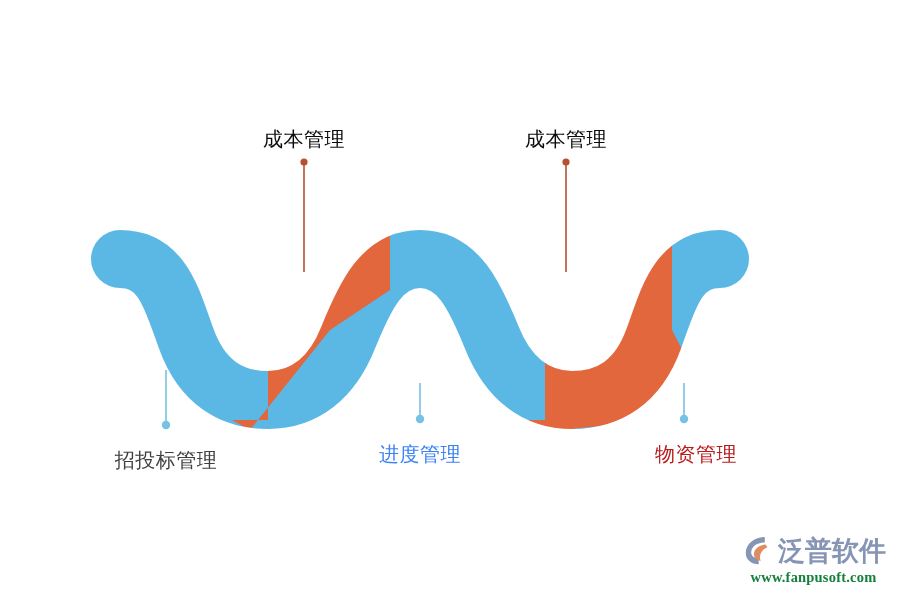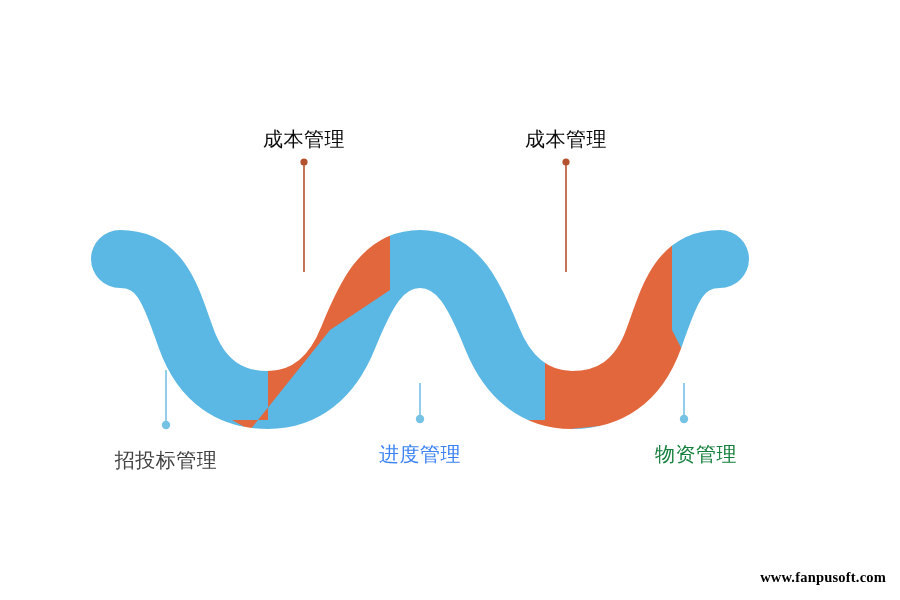--- a/index.html
+++ b/index.html
@@ -122,20 +122,29 @@
         <line x1="684" x2="684" y1="383" y2="417" stroke="#76c2e4" stroke-width="1.6"></line>
         <circle cx="684" cy="419" r="4.2" fill="#76c2e4"></circle>
       </g>
   </svg>
 
   <div id="labels-layer">
       <div class="label below" style="left: 166px; top: 450px; color: #404040;">招投标管理</div>
       <div class="label above" style="left: 304px; top: 129px; color: rgb(10, 10, 10);">成本管理</div>
       <div class="label below" style="left: 420px; top: 444px; color: #3b82f6;">进度管理</div>
       <div class="label above" style="left: 566px; top: 129px; color: rgb(10, 10, 10);">成本管理</div>
-      <div class="label below" style="left: 684px; top: 444px; color: #15803d; padding-left: 24px;">物资管理</div>
+      <div class="label below" style="left: 684px; top: 444px; color: #b91c1c; padding-left: 24px;">物资管理</div>
     </div>
 
   <div id="watermark">
-    <div id="wm-url" style="color: #000000;">www.fanpusoft.com</div>
+    <div id="wm-row">
+      <svg id="wm-mark" viewBox="0 0 100 100">
+        <path id="wm-mark-c" d="M70 12 C38 12, 14 34, 14 58 C14 78, 30 92, 52 92
+                 L52 74 C38 74, 30 67, 30 57 C30 41, 46 28, 70 28 Z" fill="#8795b5"></path>
+        <path id="wm-mark-arc" d="M72 34 C52 36, 38 48, 38 62 C38 72, 46 80, 58 82
+                 C52 68, 58 50, 78 42 Z" fill="#e08c62"></path>
+      </svg>
+      <div id="wm-brand" style="color: rgb(135, 149, 181);">泛普软件</div>
+    </div>
+    <div id="wm-url" style="color: #15803d;">www.fanpusoft.com</div>
   </div>
 
 </div>
 
 </body></html>

